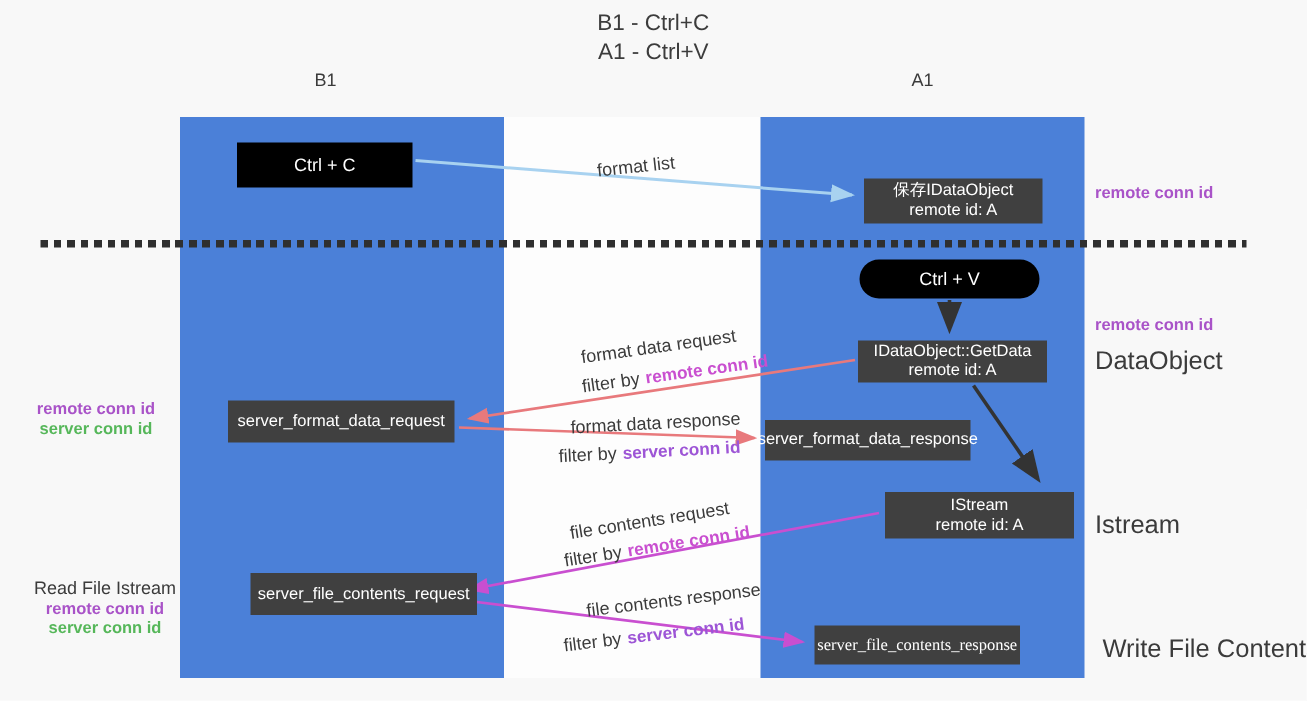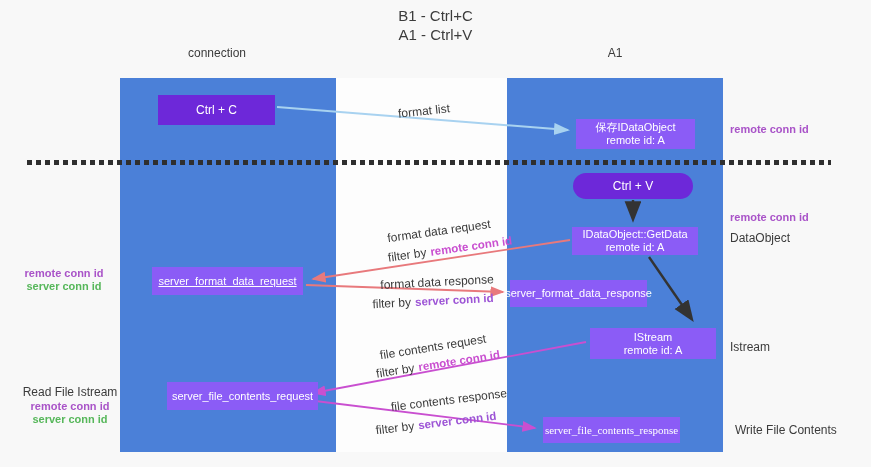--- a/index.html
+++ b/index.html
@@ -27,50 +27,50 @@
   .arrow-layer{left:0;top:0;width:871px;height:467px;pointer-events:none;}
   .divider{
     left:27px;top:160px;width:804px;height:5px;
     background:repeating-linear-gradient(to right,#2f2f2f 0 5px,transparent 5px 9px);
     z-index:5;
   }
   .node{
     display:flex;flex-direction:column;align-items:center;justify-content:center;
     color:#fff;font-size:11px;line-height:13px;text-align:center;z-index:4;
   }
-  .node.orange{background:#8b5cf6;}
-  .node.green{background:#6d28d9;font-size:12px;}
+  .node.orange{background:#404040;}
+  .node.green{background:#000000;font-size:12px;}
   .flow-label{
     z-index:6;white-space:nowrap;font-size:12px;color:#3b3b3b;
     display:inline-flex;gap:4px;align-items:baseline;
   }
   .centered{transform-origin:center;}
   .fk{font-weight:bold;font-size:11.5px;}
   .fk-remote{color:#c94fd0;}
   .fk-server{color:#9d55d6;}
-  .side-label{font-size:12px;color:#3b3b3b;white-space:nowrap;z-index:6;}
+  .side-label{font-size:17px;color:#3b3b3b;white-space:nowrap;z-index:6;}
   .conn-block{text-align:center;line-height:13px;font-size:11px;font-weight:bold;z-index:6;}
   .conn-remote{color:#a953c8;}
   .conn-server{color:#56b75a;}
   .plain{font-weight:normal;font-size:12px;color:#3b3b3b;line-height:15px;}
 </style>
 </head>
 <body>
 
 <div class="canvas">
 
   <div class="abs mid-strip"></div>
 
   <div class="abs title">
     <div>B1 - Ctrl+C</div>
     <div>A1 - Ctrl+V</div>
   </div>
 
   <div class="abs lane-header" style="left:117px;">
-    <div>connection</div>
+    <div>B1</div>
   </div>
   <div class="abs lane-header" style="left:515px;">
     <div>A1</div>
   </div>
 
   <div class="abs lane" style="left:120px;"></div>
   <div class="abs lane" style="left:507px;"></div>
 
   <svg class="abs arrow-layer" width="871" height="467" viewBox="0 0 871 467">
     <defs>
@@ -105,21 +105,21 @@
     <div>remote id: A</div>
   </div>
 
   <div class="abs node green" style="left:573px;top:173px;width:120px;height:26px;border-radius:13px;">Ctrl + V</div>
 
   <div class="abs node orange" style="left:572px;top:227px;width:126px;height:28px;">
     <div>IDataObject::GetData</div>
     <div>remote id: A</div>
   </div>
 
-  <div class="abs node orange" style="left:152px;top:267px;width:151px;height:28px;text-decoration:underline;">server_format_data_request</div>
+  <div class="abs node orange" style="left:152px;top:267px;width:151px;height:28px;">server_format_data_request</div>
 
   <div class="abs node orange" style="left:510px;top:280px;width:137px;height:27px;">server_format_data_response</div>
 
   <div class="abs node orange" style="left:590px;top:328px;width:126px;height:31px;">
     <div>IStream</div>
     <div>remote id: A</div>
   </div>
 
   <div class="abs node orange" style="left:167px;top:382px;width:151px;height:28px;">server_file_contents_request</div>
 

